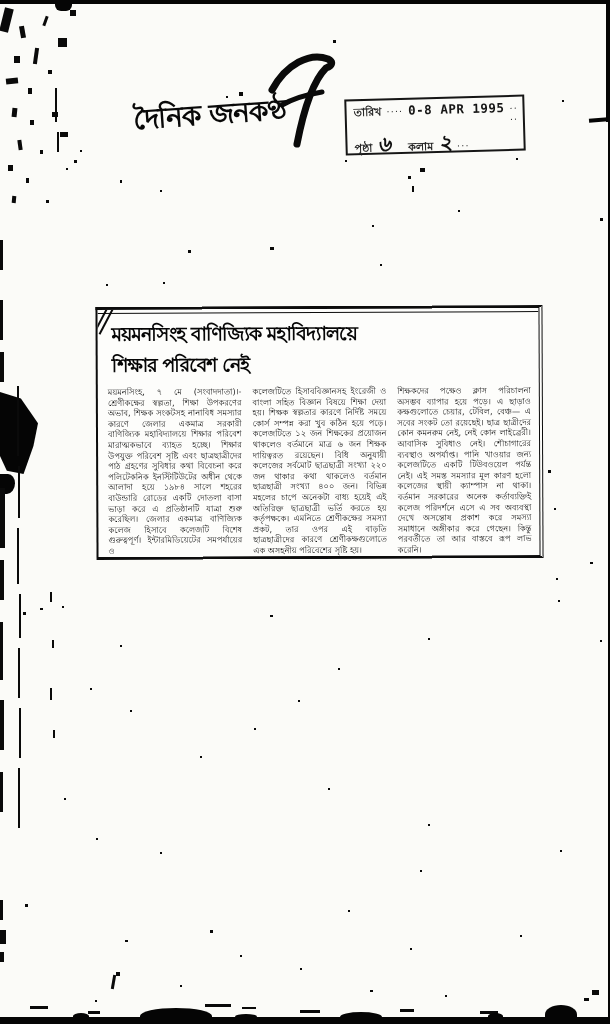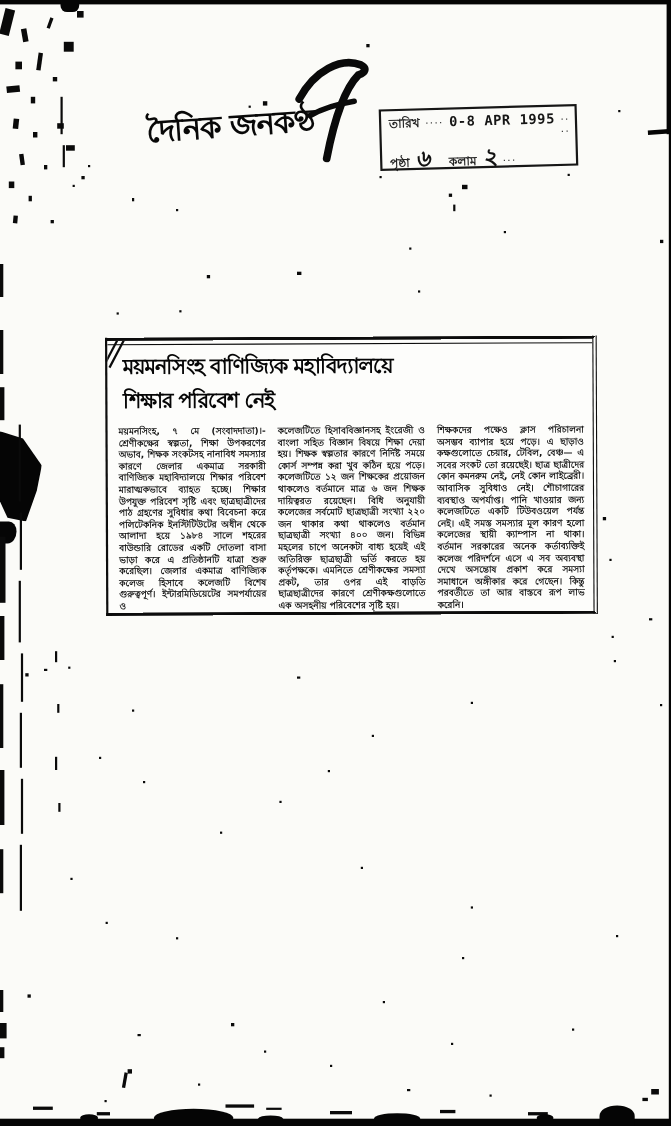--- a/index.html
+++ b/index.html
@@ -59,21 +59,21 @@
   #headline{
     padding:9px 6px 1px 14px;font-weight:bold;color:#060606;
     font-size:19px;line-height:31px;letter-spacing:-1px;white-space:nowrap;
   }
   #headline .hl-line{display:block;}
   #clip-body{
     display:flex;gap:11px;padding:5px 8px 6px 10px;box-sizing:border-box;
   }
   .clip-col{
     flex:1 1 0;font-size:8.2px;line-height:10.6px;text-align:justify;
-    font-weight:bold;color:#131313;word-break:break-word;
+    font-weight:normal;color:#131313;word-break:break-word;
   }
 </style>
 </head>
 <body>
 
 <div id="page">
 
   <div id="top-strip"></div>
   <div id="top-notch"></div>
   <div id="right-hairline"></div>

